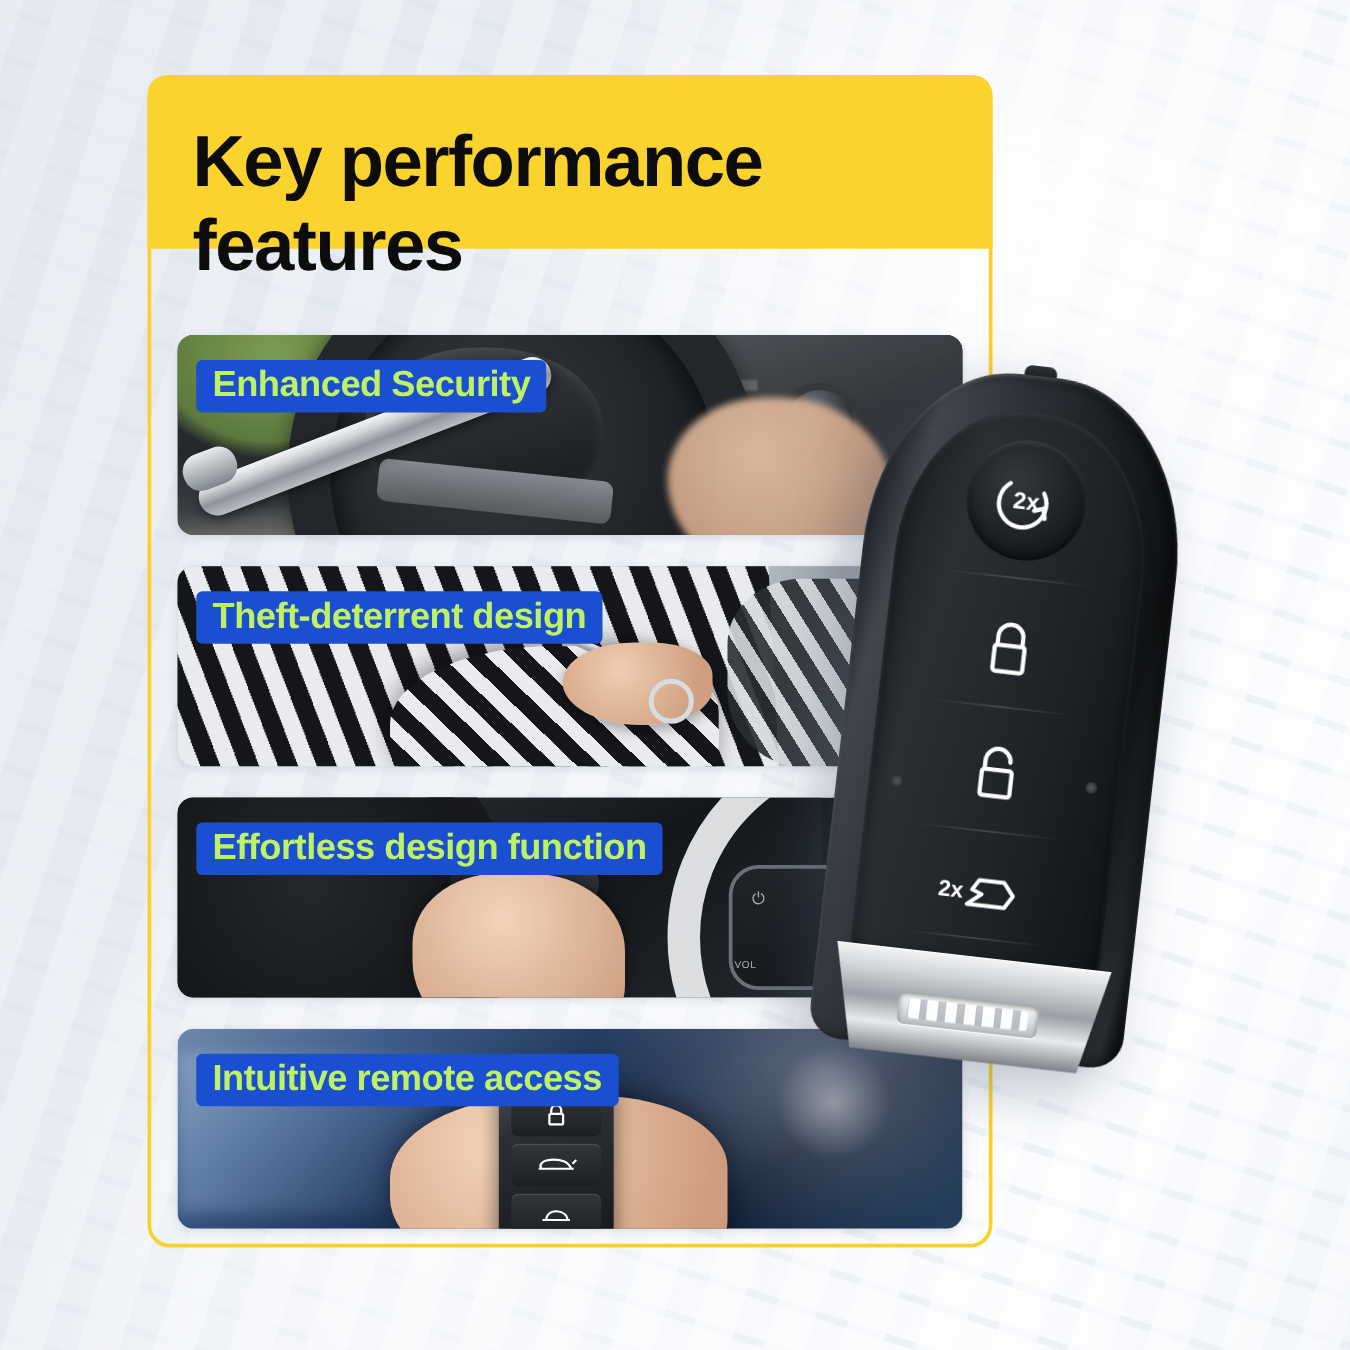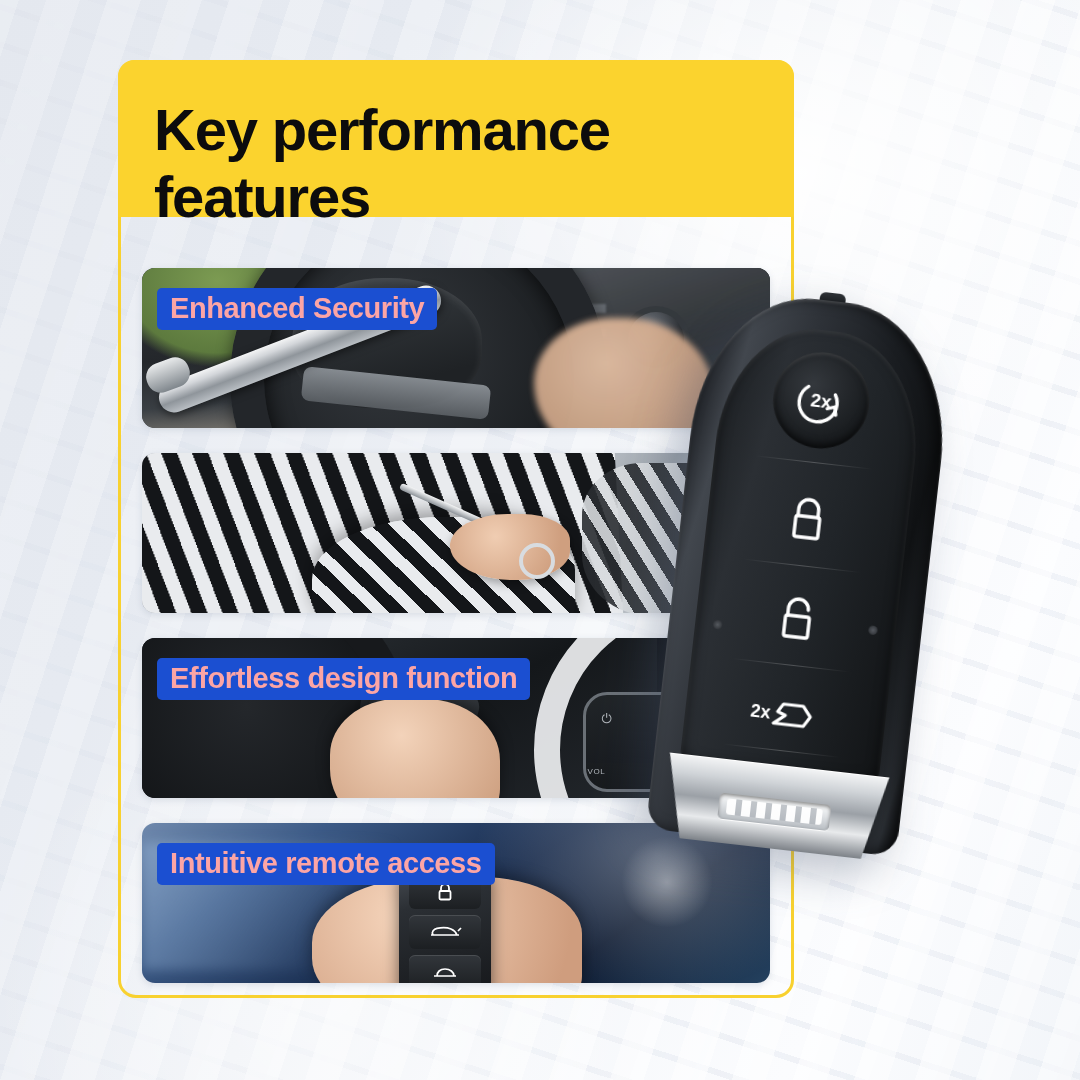--- a/index.html
+++ b/index.html
@@ -70,21 +70,21 @@
     box-sizing: border-box;
     pointer-events: none;
   }
 
   
   .header {
     position: absolute;
     left: 118px;
     top: 60px;
     width: 676px;
-    height: 157px;
+    height: 139px;
     background: #fbd32e;
     border-radius: 16px 16px 0 0;
     box-sizing: border-box;
     padding: 36px 40px 0 36px;
   }
   .header-title {
     margin: 0;
     font-size: 58px;
     line-height: 1.16;
     font-weight: 700;
@@ -123,21 +123,21 @@
     top: 20px;
     height: 42px;
     display: flex;
     align-items: center;
     padding: 0 13px 2px 13px;
     background: #1b4fd1;
     border-radius: 5px;
     box-sizing: border-box;
   }
   .badge-text {
-    color: #fca5a5;
+    color: #bef264;
     font-size: 29px;
     font-weight: 700;
     letter-spacing: -.4px;
     line-height: 1;
     white-space: nowrap;
     font-family: "Liberation Sans", sans-serif;
   }
 
   
   .photo-wheel {
@@ -565,20 +565,23 @@
     <div class="card">
       <div class="card-photo photo-stripes">
         <div class="car-body"></div>
         <div class="car-edge"></div>
         <div class="stripes-layer"></div>
         <div class="stripes-arm2"></div>
         <div class="stripes-arm"></div>
         <div class="tool-rod"></div>
         <div class="hand-tool"></div>
         <div class="keyring"></div>
+      </div>
+      <div class="badge">
+        <span class="badge-text">Theft-deterrent design</span>
       </div>
     </div>
 
     <div class="card">
       <div class="card-photo photo-start">
         <div class="start-console"></div>
         <div class="start-wheel"></div>
         <div class="start-wheel2"></div>
         <div class="start-button"></div>
         <div class="start-fob"></div>

